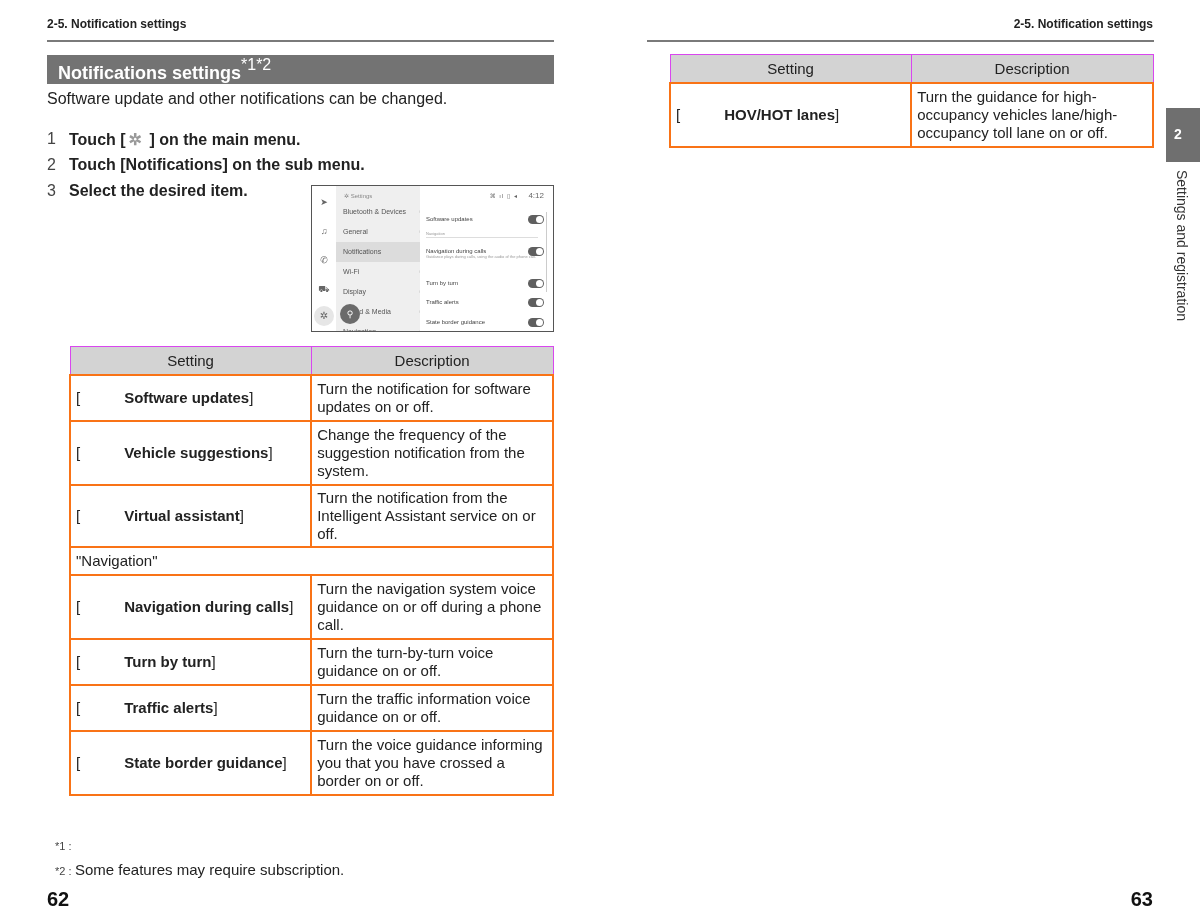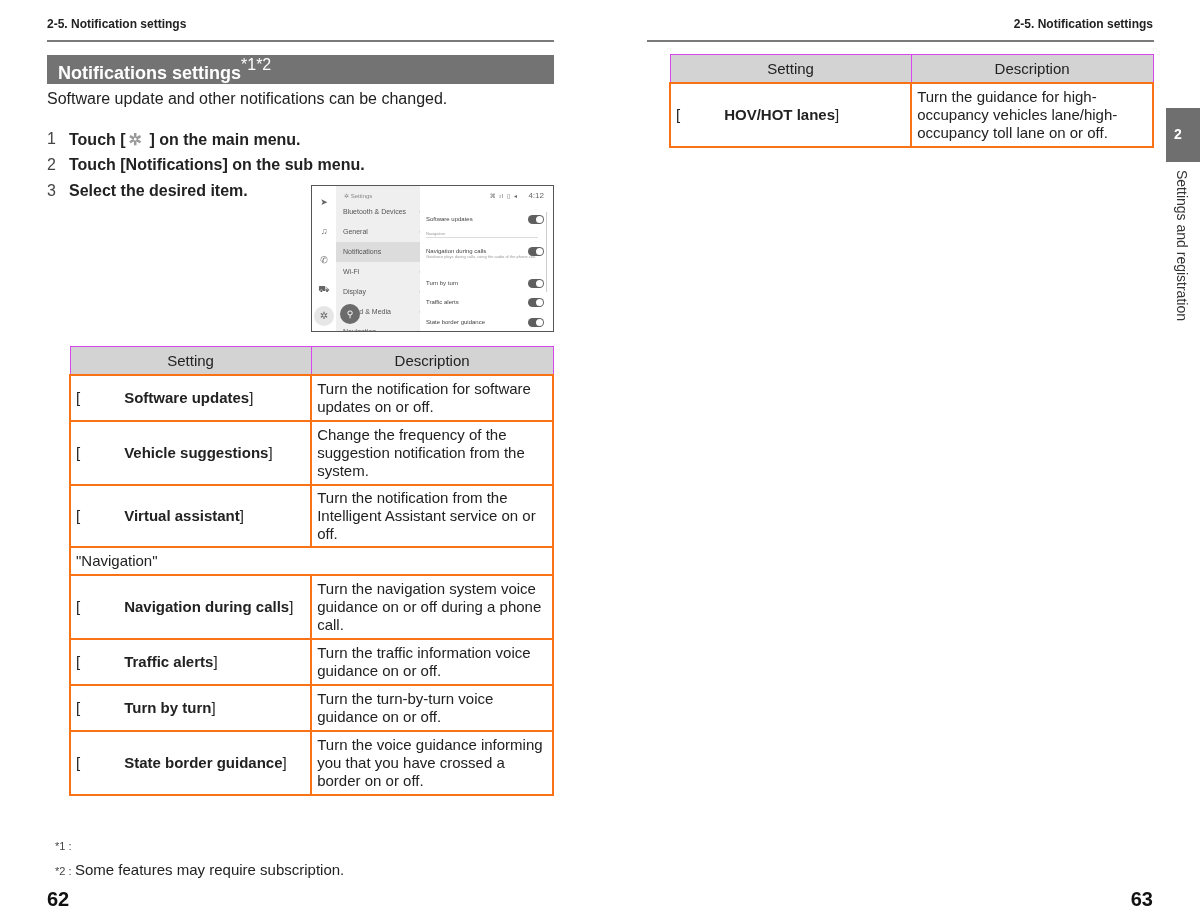--- a/index.html
+++ b/index.html
@@ -162,26 +162,26 @@
         <td class="desc">Turn the notification from the Intelligent Assistant service on or off.</td>
       </tr>
       <tr style="height:28px">
         <td colspan="2">"Navigation"</td>
       </tr>
       <tr style="height:64px">
         <td class="setting"><span class="bracket">[</span><span class="bold">Navigation during calls</span><span class="bracket">]</span></td>
         <td class="desc">Turn the navigation system voice guidance on or off during a phone call.</td>
       </tr>
       <tr style="height:46px">
+        <td class="setting"><span class="bracket">[</span><span class="bold">Turn by turn</span><span class="bracket">]</span></td>
+        <td class="desc">Turn the turn-by-turn voice guidance on or off.</td>
+      </tr>
+      <tr style="height:46px">
         <td class="setting"><span class="bracket">[</span><span class="bold">Traffic alerts</span><span class="bracket">]</span></td>
         <td class="desc">Turn the traffic information voice guidance on or off.</td>
-      </tr>
-      <tr style="height:46px">
-        <td class="setting"><span class="bracket">[</span><span class="bold">Turn by turn</span><span class="bracket">]</span></td>
-        <td class="desc">Turn the turn-by-turn voice guidance on or off.</td>
       </tr>
       <tr style="height:64px">
         <td class="setting"><span class="bracket">[</span><span class="bold">State border guidance</span><span class="bracket">]</span></td>
         <td class="desc">Turn the voice guidance informing you that you have crossed a border on or off.</td>
       </tr>
     </tbody>
   </table>
 
   <div class="footnotes">
     <div class="footnote">

